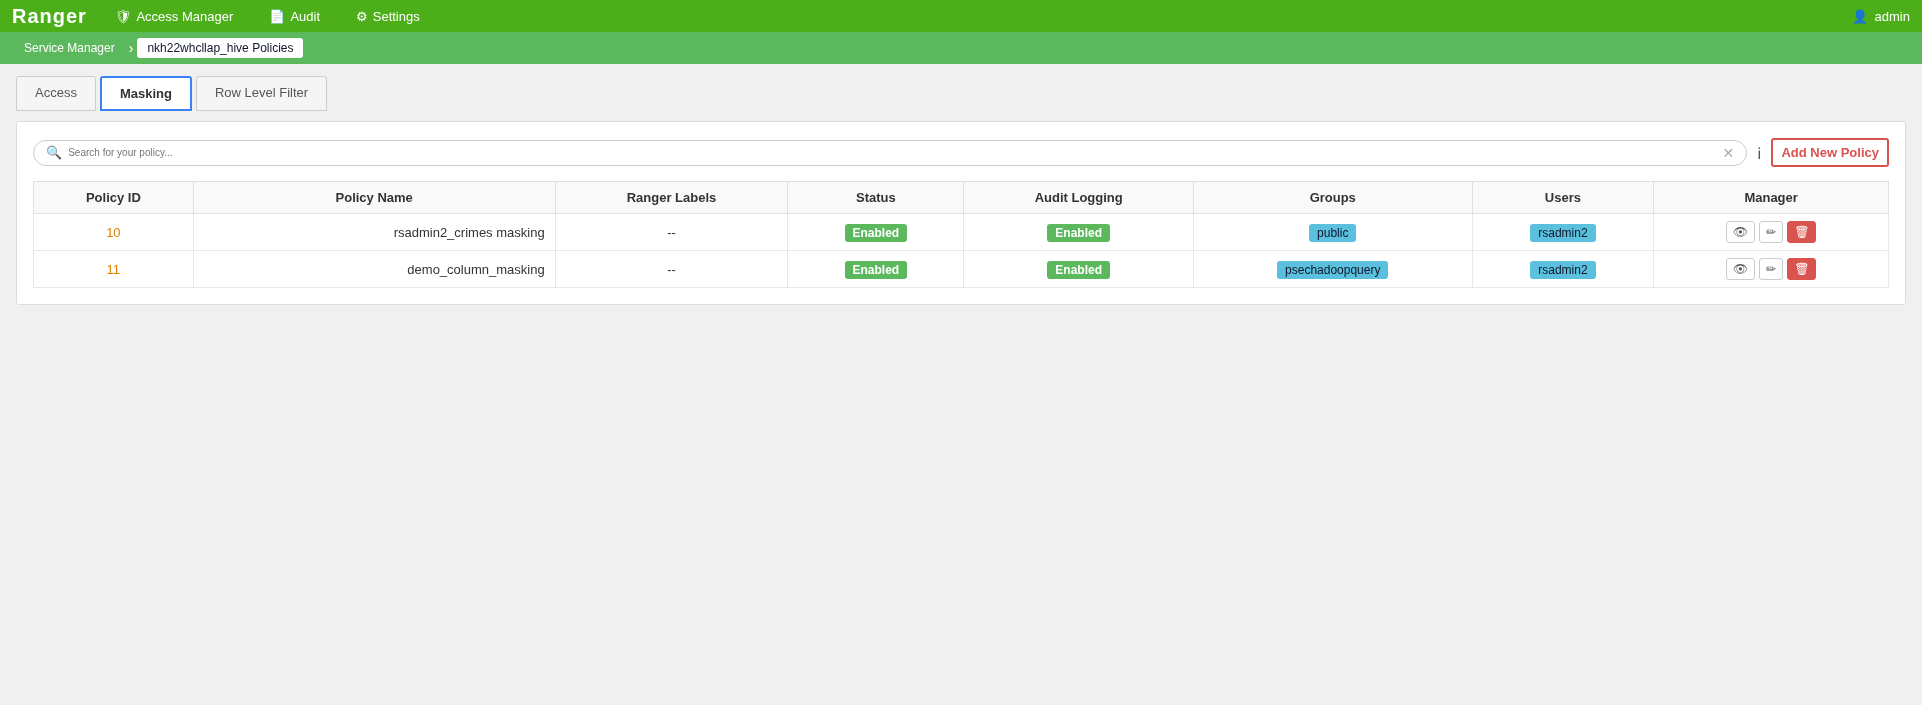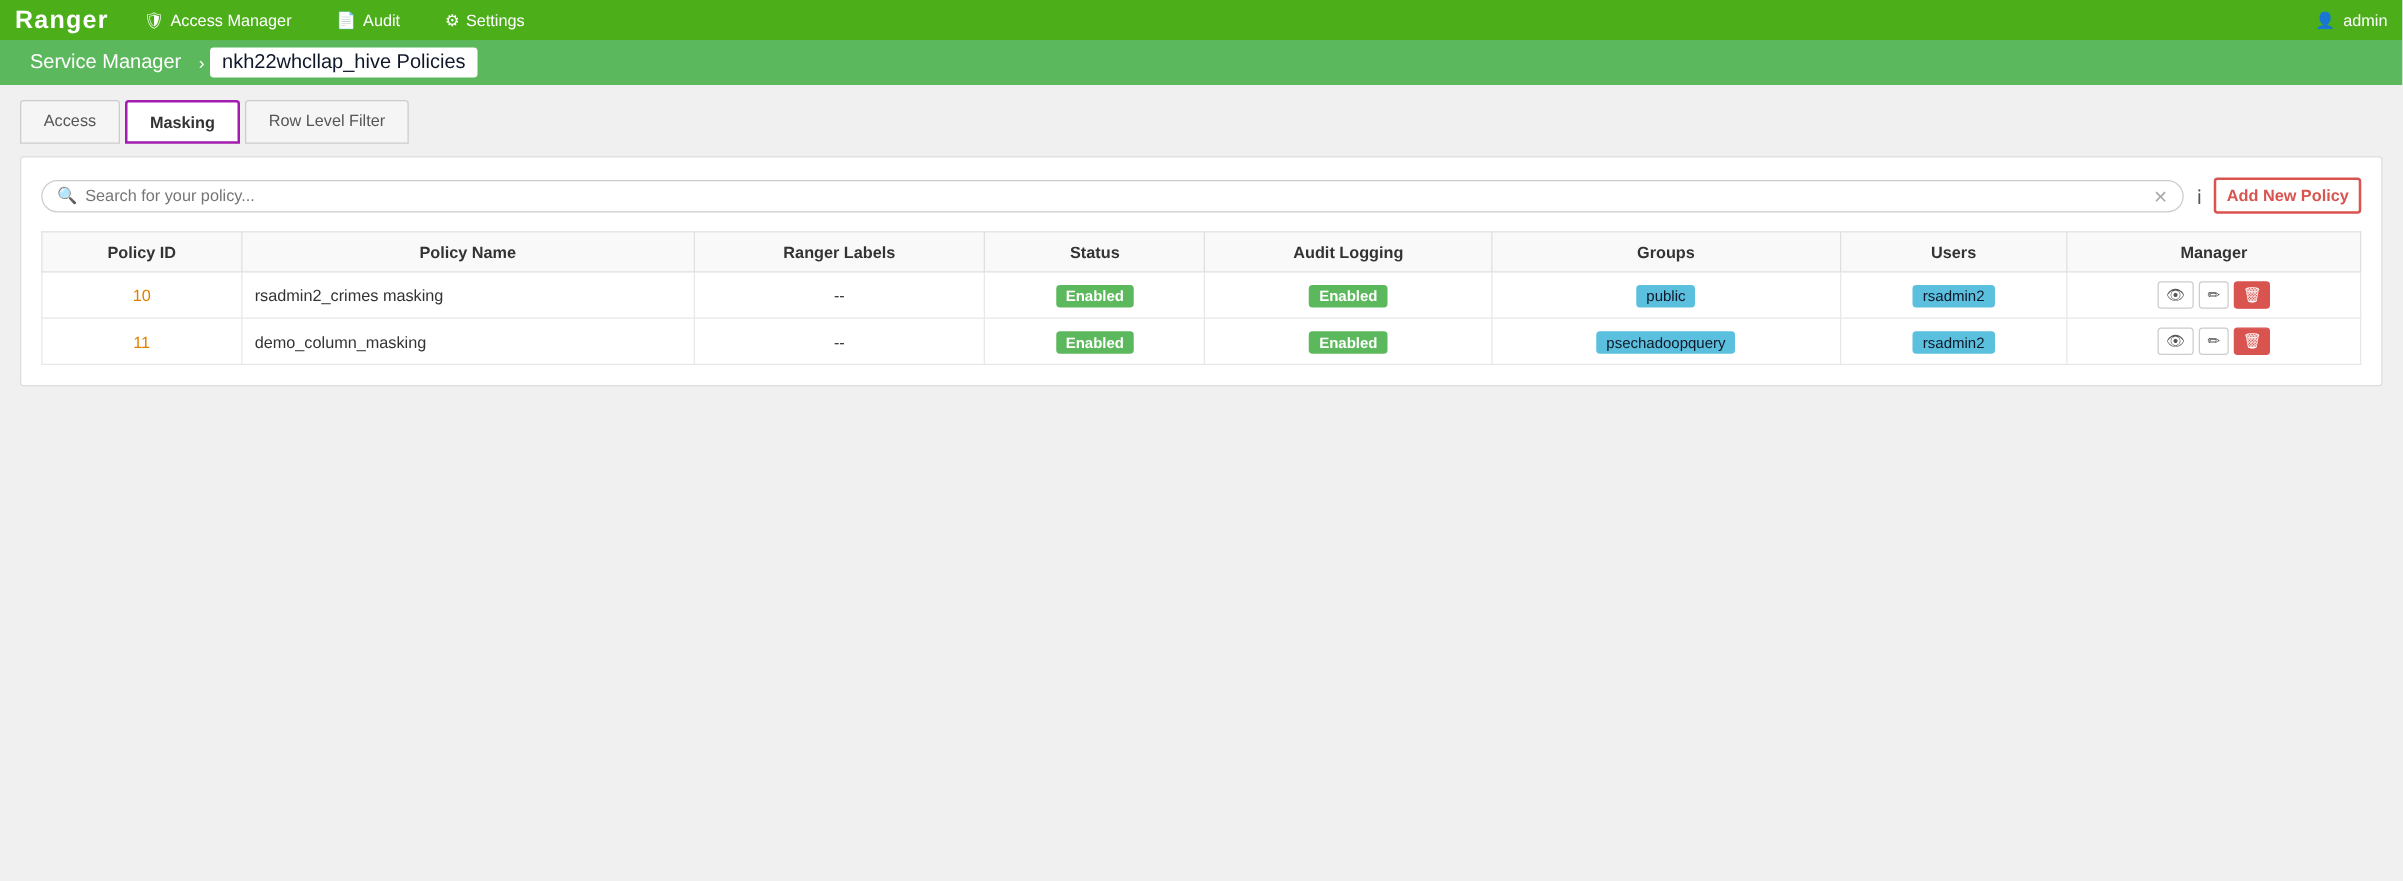--- a/index.html
+++ b/index.html
@@ -42,21 +42,21 @@
       background: #5cb85c;
       display: flex;
       align-items: center;
       padding: 6px 14px;
       gap: 4px;
     }
     .breadcrumb-item {
       background: #5cb85c;
       color: #fff;
       padding: 3px 10px;
-      font-size: 16px;
+      font-size: 12px;
       border-radius: 3px;
       cursor: pointer;
     }
     .breadcrumb-item.active {
       background: #fff;
       color: #0f172a;
     }
     .breadcrumb-arrow {
       color: #fff;
       font-size: 14px;
@@ -78,21 +78,21 @@
       border: 1px solid #ccc;
       background: #f5f5f5;
       cursor: pointer;
       font-size: 13px;
       color: #555;
       border-radius: 3px 3px 0 0;
       margin-right: 4px;
     }
     .tab.active {
       background: #fff;
-      border: 2px solid #a21caf;
+      border: 2px solid #3b82f6;
       color: #333;
       font-weight: bold;
     }
 
     
     .page-title {
       font-size: 14px;
       font-weight: bold;
       margin-bottom: 14px;
       color: #333;
@@ -124,21 +124,21 @@
     }
     .search-icon-wrap {
       color: #aaa;
       margin-right: 6px;
       font-size: 13px;
     }
     .search-input {
       border: none;
       outline: none;
       flex: 1;
-      font-size: 13px;
+      font-size: 10px;
       color: #555;
     }
     .search-clear {
       color: #aaa;
       cursor: pointer;
       font-size: 14px;
     }
     .info-icon {
       color: #555;
       font-size: 16px;
@@ -178,21 +178,21 @@
       vertical-align: middle;
     }
 
     
     .policy-id-link {
       color: #e08000;
       cursor: pointer;
       text-decoration: none;
     }
     .policy-name {
-      text-align: left;
+      text-align: right;
       color: #333;
     }
 
     
     .badge-enabled-green {
       background: #5cb85c;
       color: #fff;
       padding: 2px 8px;
       border-radius: 3px;
       font-size: 12px;

